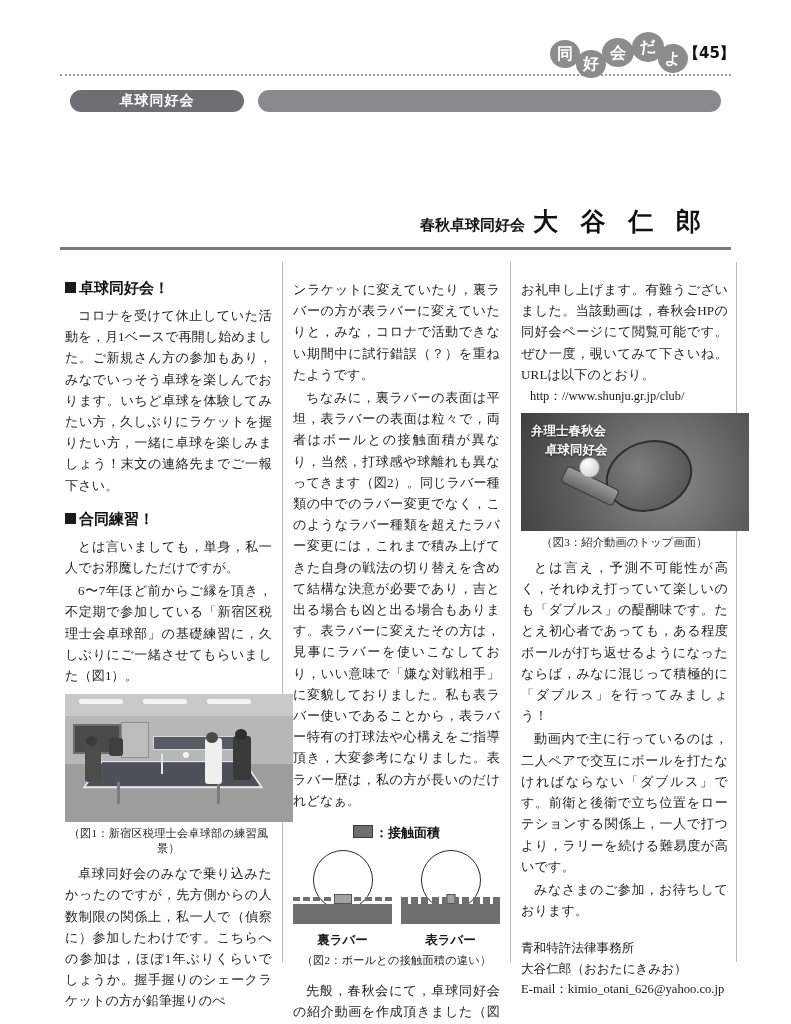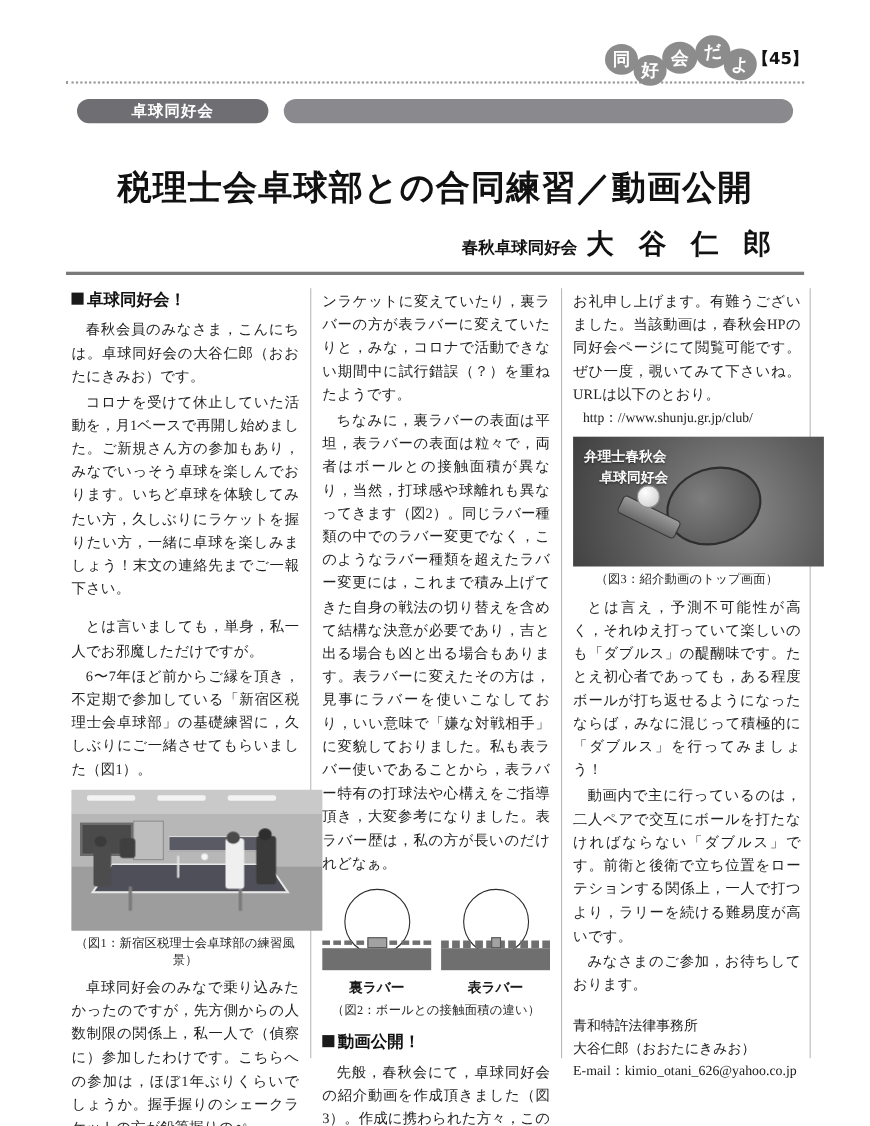--- a/index.html
+++ b/index.html
@@ -69,21 +69,21 @@
   }
   .byline .org{font-size:15px;font-weight:bold;margin-left:22px;}
   .byline .nm{font-size:25px;font-weight:bold;letter-spacing:7px;margin-left:8px;}
 
   .thick-rule{
     position:absolute;left:60px;top:247px;width:671px;height:3px;background:#7a7a7a;
   }
 
   
   .cols{position:absolute;left:60px;top:262px;width:671px;height:700px;}
-  .col{position:absolute;top:0;width:207px;height:700px;}
+  .col{position:absolute;top:16px;width:207px;height:700px;}
   .c1{left:5px;}
   .c2{left:233px;}
   .c3{left:461px;}
   .divider{position:absolute;top:0;width:1px;height:700px;background:#b9b9b9;}
   .d1{left:222px;}
   .d2{left:450px;}
   .d3{left:676px;}
 
   .head{
     font-family:"DejaVu Sans","Liberation Sans",sans-serif;
@@ -197,36 +197,35 @@
     <span class="logo-blob lb2">好</span>
     <span class="logo-blob lb3">会</span>
     <span class="logo-blob lb4">だ</span>
     <span class="logo-blob lb5">よ</span>
   </div>
   <div class="page-no">【45】</div>
 
   <div class="pill">卓球同好会</div>
   <div class="pill-bar"></div>
 
-  <div class="title">税理士会卓球部との合同練習／動画公開</div>
   <div class="byline">
     <span class="org">春秋卓球同好会</span><span class="nm">大 谷 仁 郎</span>
   </div>
   <div class="thick-rule"></div>
 
   <div class="cols">
     <div class="divider d1"></div>
     <div class="divider d2"></div>
     <div class="divider d3"></div>
 
     <div class="col c1">
       <div class="head"><span class="sq"></span><span>卓球同好会！</span></div>
-      <p class="body">春秋会員のみなさま，こんにちは。卓球同好会の大谷仁郎（おおたにきみお）です。</p>
       <p class="body">コロナを受けて休止していた活動を，月1ベースで再開し始めました。ご新規さん方の参加もあり，みなでいっそう卓球を楽しんでおります。いちど卓球を体験してみたい方，久しぶりにラケットを握りたい方，一緒に卓球を楽しみましょう！末文の連絡先までご一報下さい。</p>
       <div class="gap"></div>
+      <div class="head"><span class="sq"></span><span>合同練習！</span></div>
       <p class="body">とは言いましても，単身，私一人でお邪魔しただけですが。</p>
       <p class="body">6〜7年ほど前からご縁を頂き，不定期で参加している「新宿区税理士会卓球部」の基礎練習に，久しぶりにご一緒させてもらいました（図1）。</p>
       <div class="gap-s"></div>
 
       <div class="photo photo1">
         <div class="p1-ceil"></div>
         <div class="p1-light" style="left:14px;width:44px;"></div>
         <div class="p1-light" style="left:78px;width:44px;"></div>
         <div class="p1-light" style="left:142px;width:44px;"></div>
         <div class="p1-wall"></div>
@@ -251,20 +250,21 @@
       <div class="gap-s"></div>
       <p class="body">卓球同好会のみなで乗り込みたかったのですが，先方側からの人数制限の関係上，私一人で（偵察に）参加したわけです。こちらへの参加は，ほぼ1年ぶりくらいでしょうか。握手握りのシェークラケットの方が鉛筆握りのぺ</p>
     </div>
 
     <div class="col c2">
       <p class="body noind">ンラケットに変えていたり，裏ラバーの方が表ラバーに変えていたりと，みな，コロナで活動できない期間中に試行錯誤（？）を重ねたようです。</p>
       <p class="body">ちなみに，裏ラバーの表面は平坦，表ラバーの表面は粒々で，両者はボールとの接触面積が異なり，当然，打球感や球離れも異なってきます（図2）。同じラバー種類の中でのラバー変更でなく，このようなラバー種類を超えたラバー変更には，これまで積み上げてきた自身の戦法の切り替えを含めて結構な決意が必要であり，吉と出る場合も凶と出る場合もあります。表ラバーに変えたその方は，見事にラバーを使いこなしており，いい意味で「嫌な対戦相手」に変貌しておりました。私も表ラバー使いであることから，表ラバー特有の打球法や心構えをご指導頂き，大変参考になりました。表ラバー歴は，私の方が長いのだけれどなぁ。</p>
       <div class="gap"></div>
 
       <div class="fig2">
+        <div class="fig2-legend"><span class="swatch"></span><span>：接触面積</span></div>
         <div class="fig2-row">
           <div class="fig2-cell">
             <div class="ball"></div>
             <div class="pips flat">
               <span></span>
                 <span></span>
                 <span></span>
                 <span></span>
                 <span></span>
                 <span></span>
@@ -295,21 +295,20 @@
           </div>
         </div>
         <div class="fig2-labels">
           <span>裏ラバー</span>
           <span>表ラバー</span>
         </div>
         <div class="figcap">（図2：ボールとの接触面積の違い）</div>
       </div>
 
       <div class="gap"></div>
-      <div class="head"><span class="sq"></span><span>動画公開！</span></div>
       <p class="body">先般，春秋会にて，卓球同好会の紹介動画を作成頂きました（図3）。作成に携わられた方々，この場を借りて</p>
     </div>
 
     <div class="col c3">
       <p class="body noind">お礼申し上げます。有難うございました。当該動画は，春秋会HPの同好会ページにて閲覧可能です。ぜひ一度，覗いてみて下さいね。URLは以下のとおり。</p>
       <div class="url">http：//www.shunju.gr.jp/club/</div>
       <div class="gap-s"></div>
 
       <div class="photo photo3">
         <div class="p3-text">

